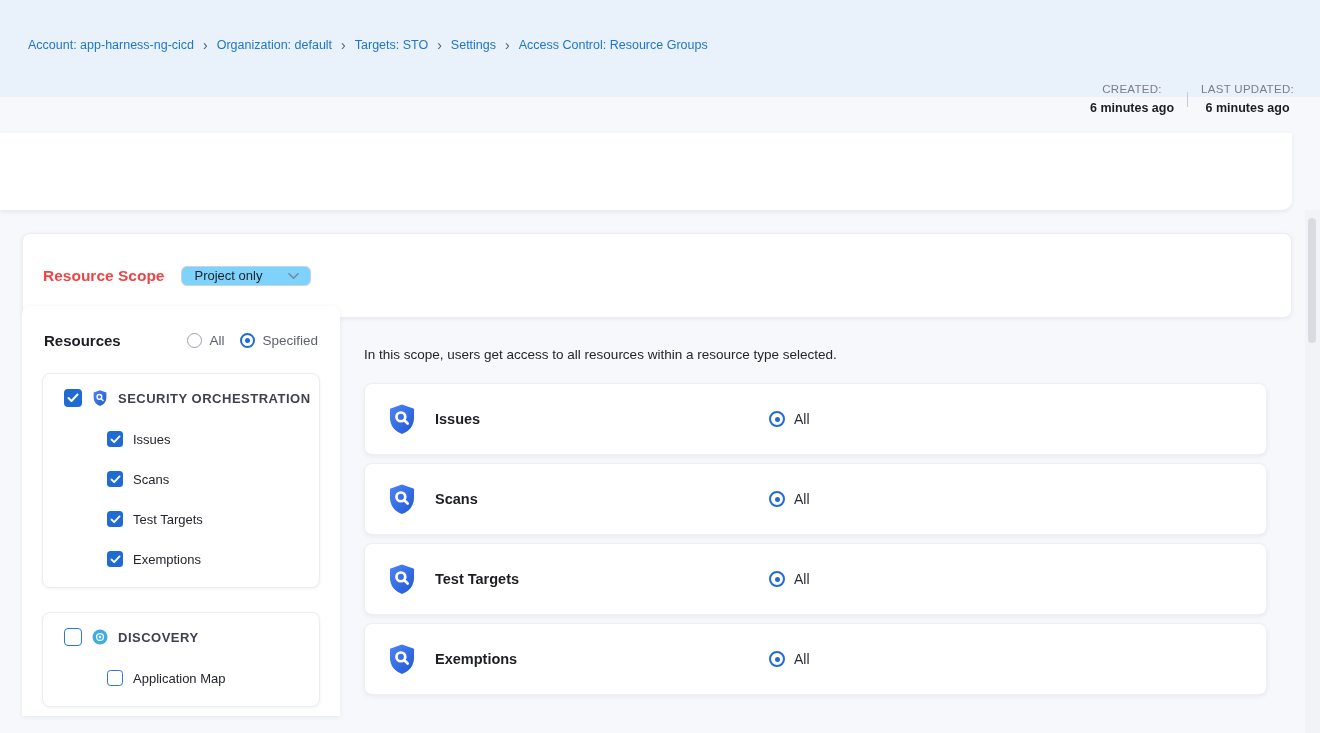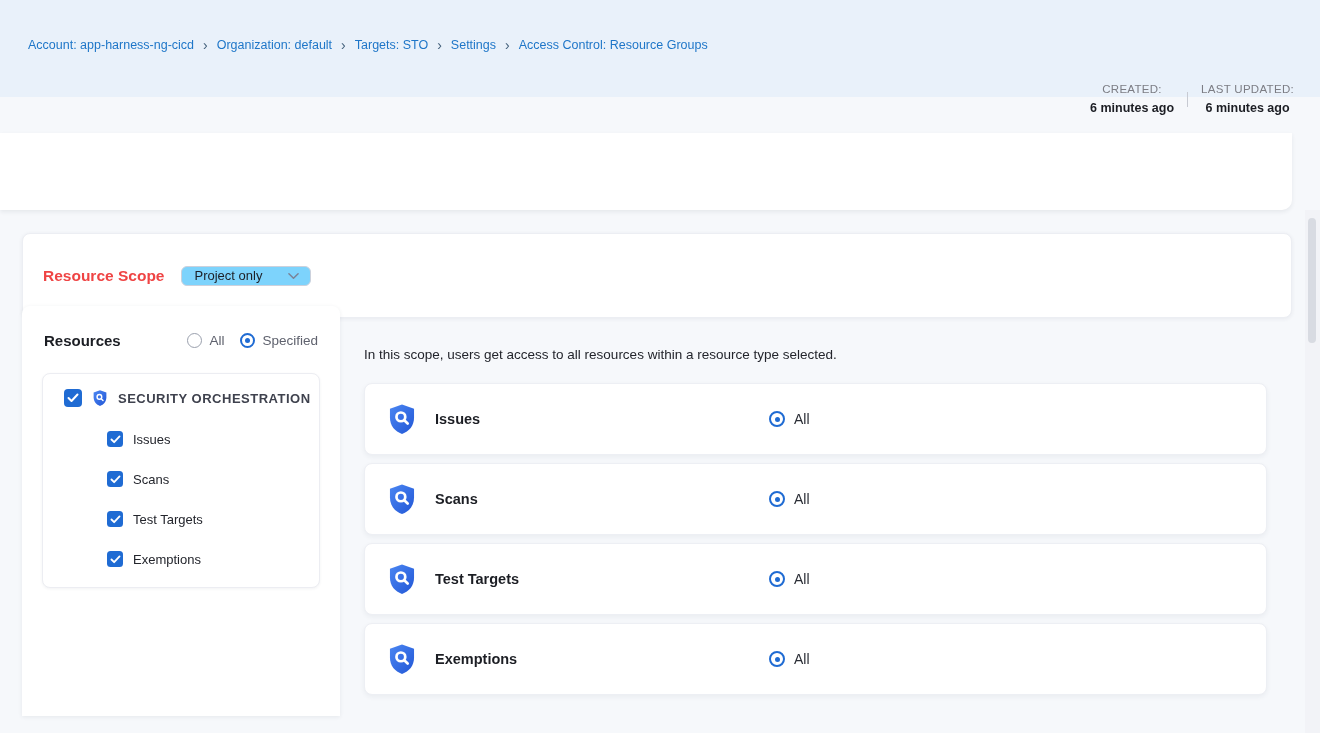--- a/index.html
+++ b/index.html
@@ -191,20 +191,35 @@
     <div class="group-item">
       <span class="checkbox sm">
         <svg width="11" height="9" viewBox="0 0 12 10">
             <polyline points="1.5,5 4.5,8 10.5,1.5" fill="none" stroke="#fff" stroke-width="2" stroke-linecap="round" stroke-linejoin="round"></polyline>
           </svg>
       </span>
       <span class="group-item-label">Exemptions</span>
     </div>
   </div>
 
+  <div class="group-card">
+    <div class="group-head">
+      <span class="checkbox lg unchecked"></span>
+      <svg class="icon-18" viewBox="0 0 24 24">
+        <circle cx="12" cy="12" r="10" fill="#3face4"></circle>
+        <circle cx="12" cy="12" r="4.6" fill="none" stroke="#ffffff" stroke-width="1.7"></circle>
+        <circle cx="12" cy="12" r="1.7" fill="#ffffff"></circle>
+      </svg>
+      <span class="group-label">DISCOVERY</span>
+    </div>
+    <div class="group-item">
+      <span class="checkbox sm unchecked"></span>
+      <span class="group-item-label">Application Map</span>
+    </div>
+  </div>
 </div>
 
 <div class="main">
   <div class="main-desc">In this scope, users get access to all resources within a resource type selected.</div>
   <div class="res-rows">
 
     <div class="res-card">
       <svg class="icon-34" viewBox="0 0 24 24">
         <path d="M12 1.8 L20.5 4.8 V11 C20.5 16.8 17 21 12 22.5 C7 21 3.5 16.8 3.5 11 V4.8 Z" fill="url(#stoGrad)"></path>
         <circle cx="11.2" cy="10.5" r="3.1" fill="none" stroke="#ffffff" stroke-width="1.9"></circle>

